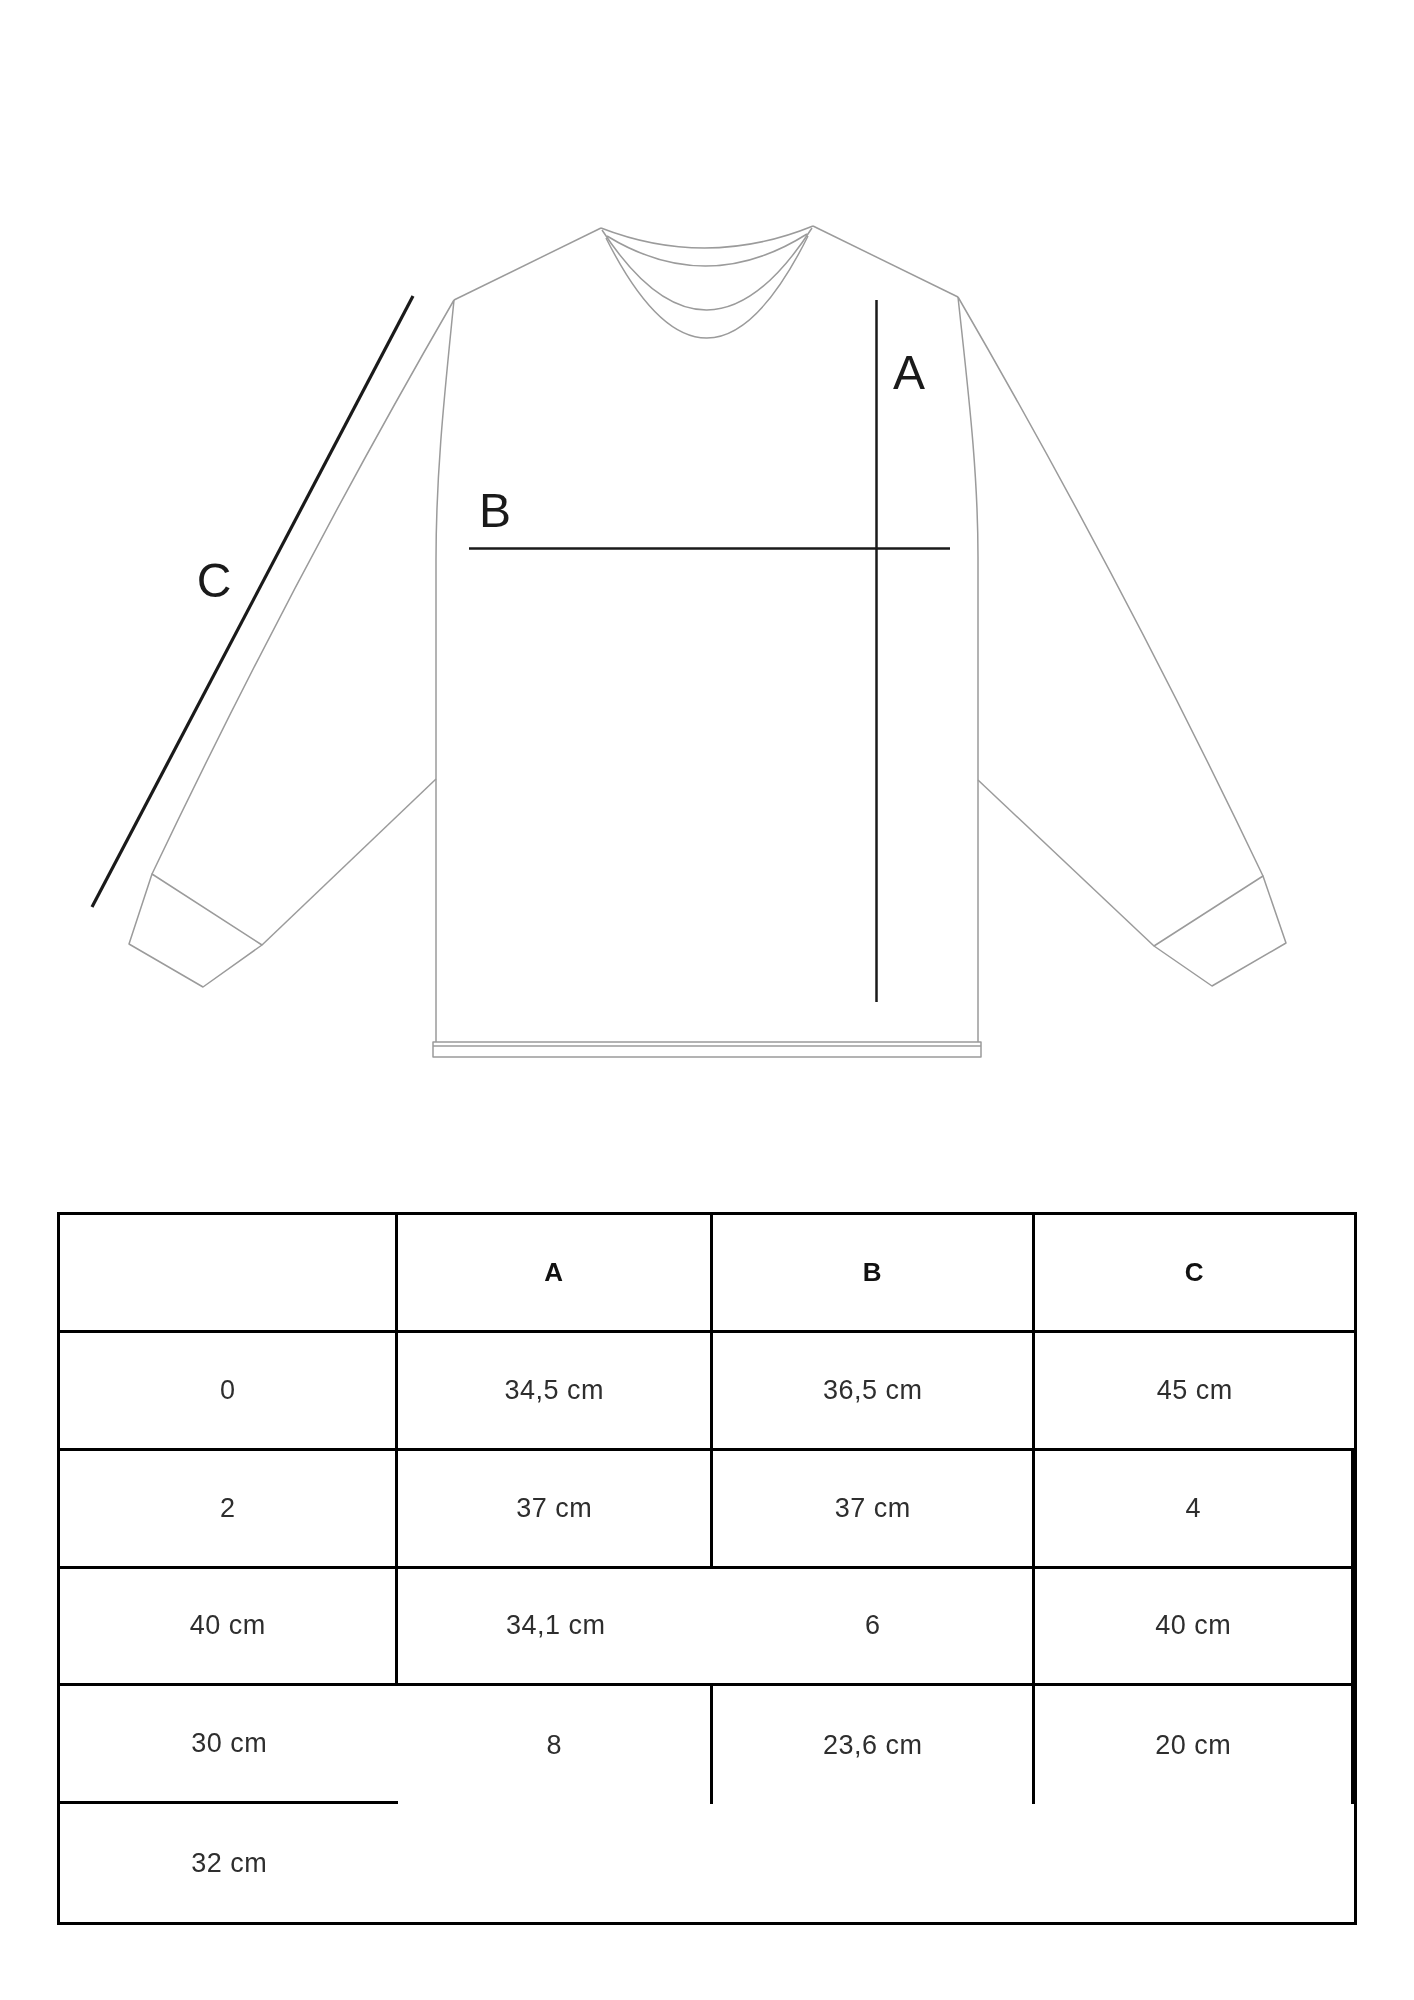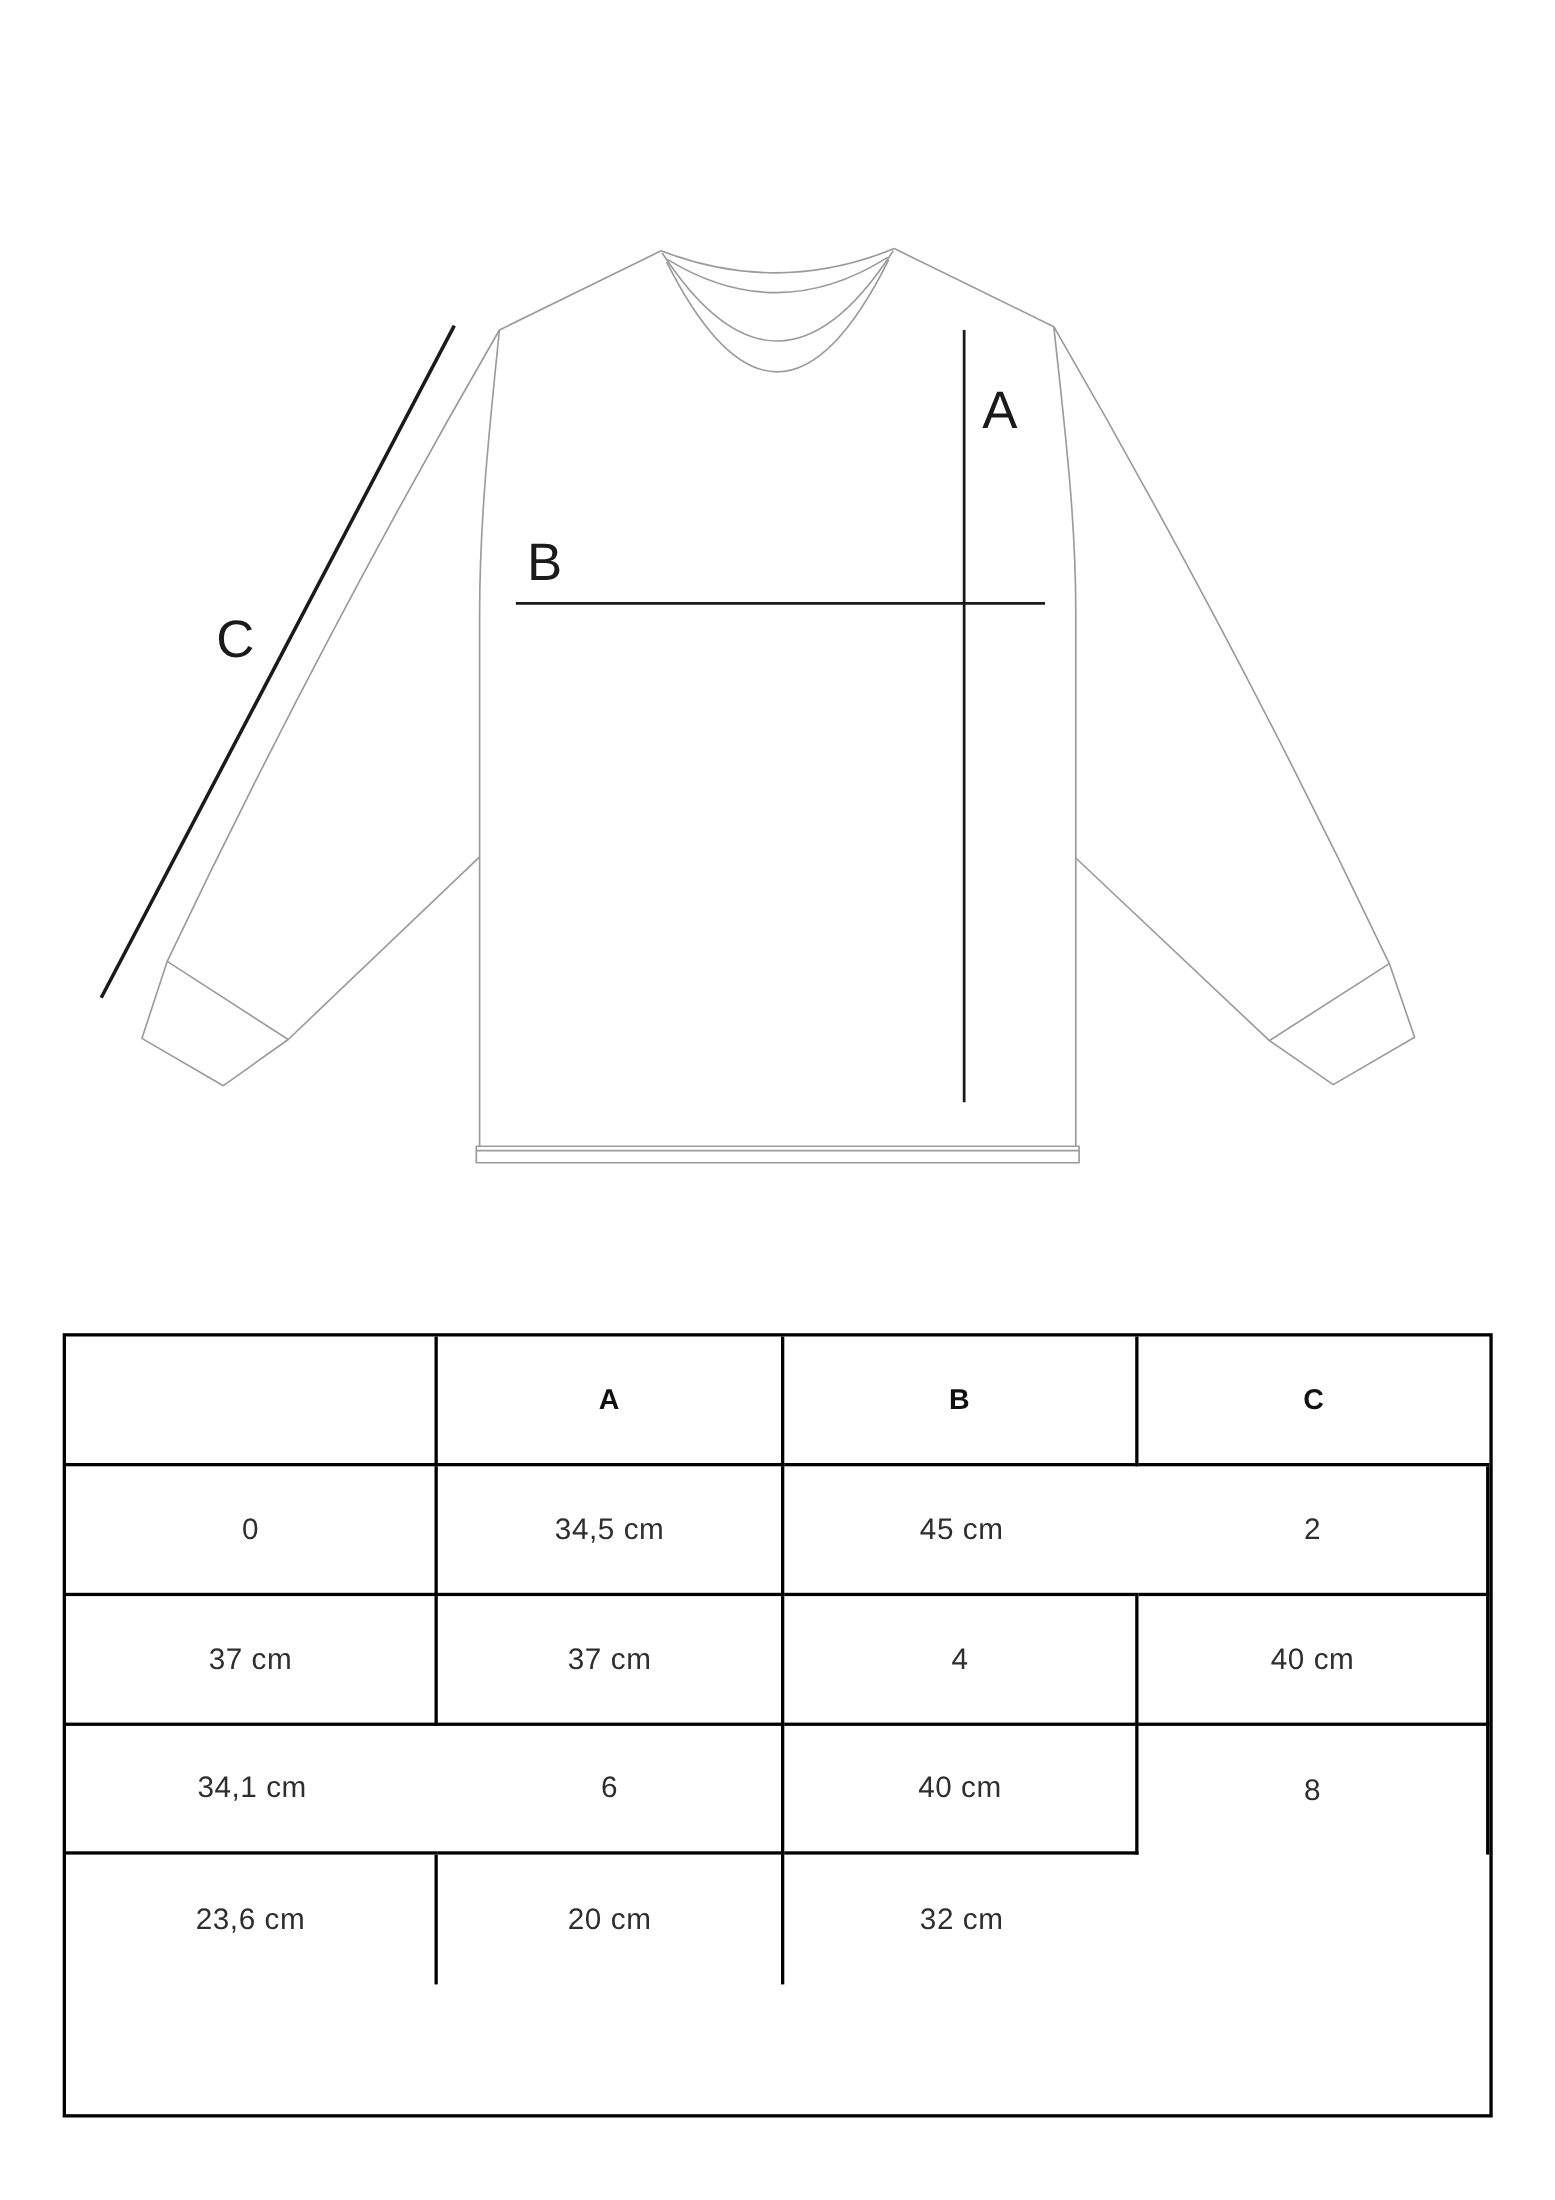--- a/index.html
+++ b/index.html
@@ -102,32 +102,34 @@
 
   <div class="size-table">
 
     <div class="cell header-cell"></div>
     <div class="cell header-cell">A</div>
     <div class="cell header-cell">B</div>
     <div class="cell header-cell col-last">C</div>
 
     <div class="cell">0</div>
     <div class="cell">34,5 cm</div>
+    <div class="cell">36,5 cm</div>
     <div class="cell col-last">45 cm</div>
 
     <div class="cell">2</div>
     <div class="cell">37 cm</div>
     <div class="cell">37 cm</div>
 
     <div class="cell">4</div>
     <div class="cell">40 cm</div>
     <div class="cell col-last">34,1 cm</div>
 
     <div class="cell">6</div>
     <div class="cell">40 cm</div>
+    <div class="cell col-last">30 cm</div>
 
     <div class="cell row-last">8</div>
     <div class="cell row-last">23,6 cm</div>
     <div class="cell row-last">20 cm</div>
     <div class="cell row-last col-last">32 cm</div>
   </div>
 
 </div>
 
 </body></html>

